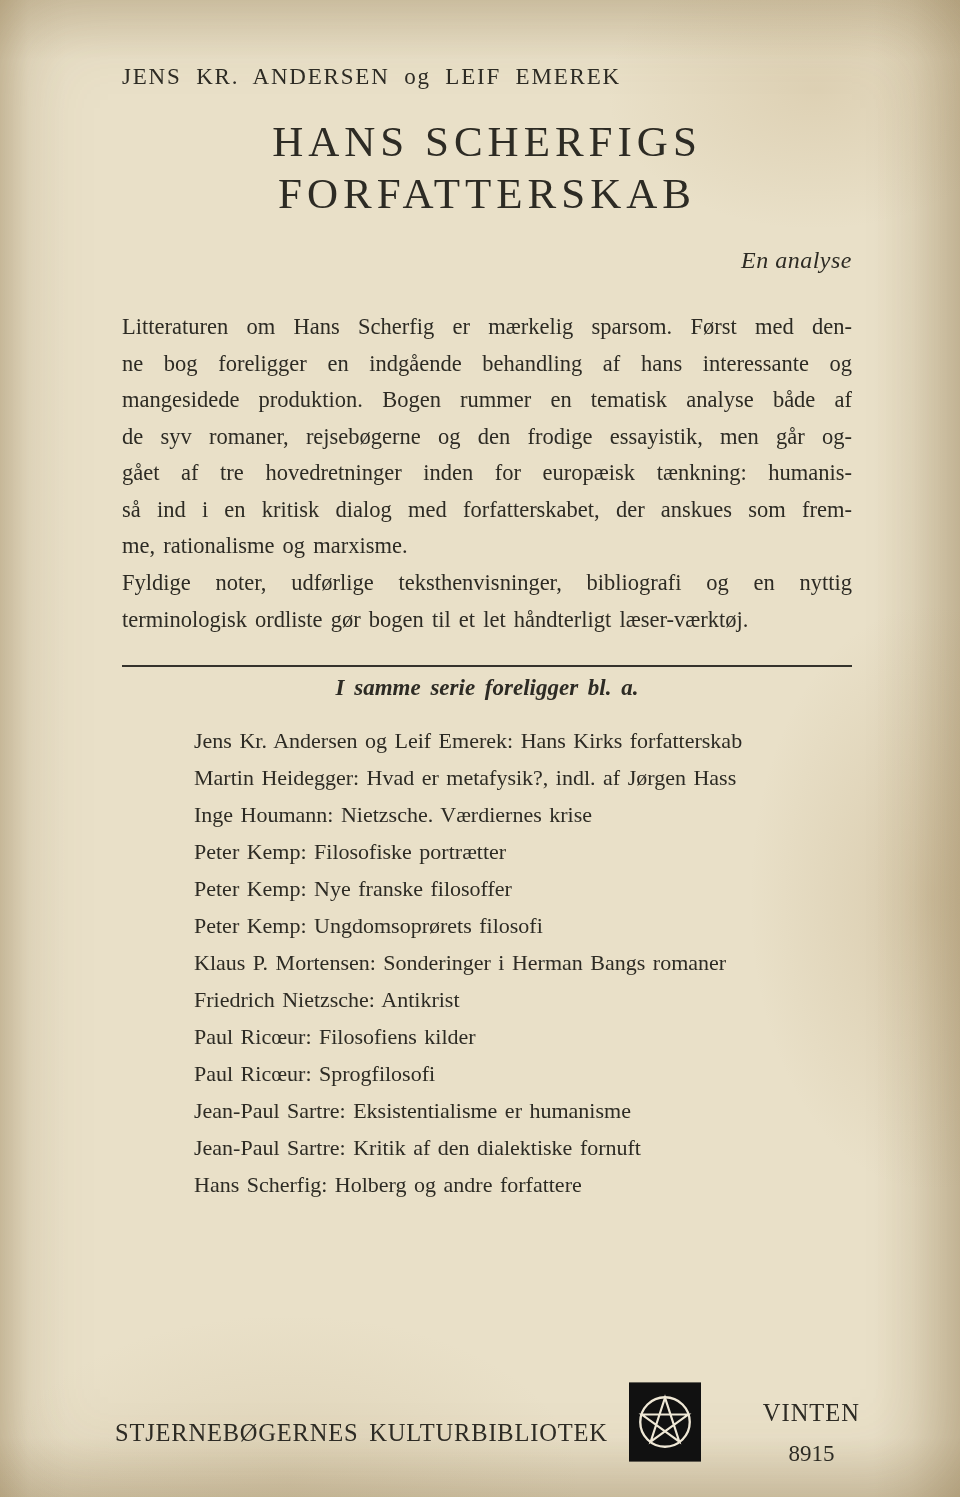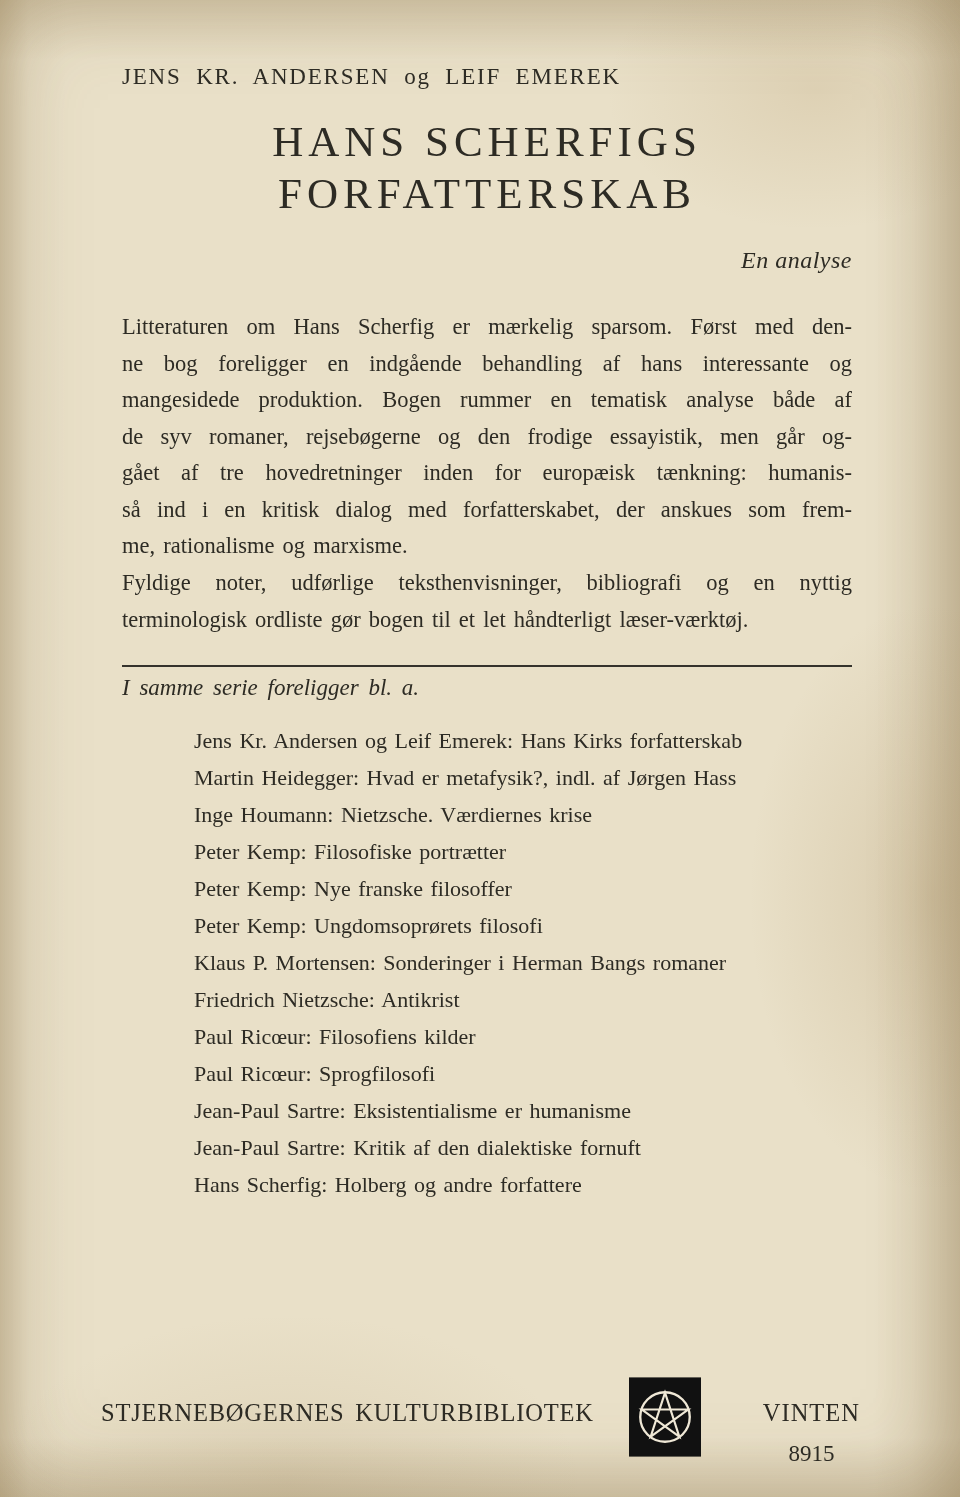--- a/index.html
+++ b/index.html
@@ -59,37 +59,38 @@
     white-space:normal;
     text-align:justify;
     text-align-last:justify;
   }
   .rule{
     margin-top:27px;
     border:none;
     border-top:2.5px solid #35332c;
   }
   .series-heading{
-    text-align:left;
+    text-align:center;
     font-style:italic;
     font-size:23px;
     word-spacing:4px;
+    font-weight:bold;
   }
   .series-list{
     margin:21px 0 0 72px;
     font-size:22px;
     line-height:37px;
     word-spacing:2px;
   }
   .footer{
     position:absolute;
-    left:101px; right:100px;
+    left:115px; right:100px;
     bottom:30px;
     display:flex;
-    align-items:flex-start;
+    align-items:center;
   }
   .footer .series-name{
     font-size:24.5px;
     letter-spacing:0.8px;
     word-spacing:4px;
     margin-top:22px;
   }
   .footer .spacer{flex:1;}
   .logo{
     width:72px;height:80px;

